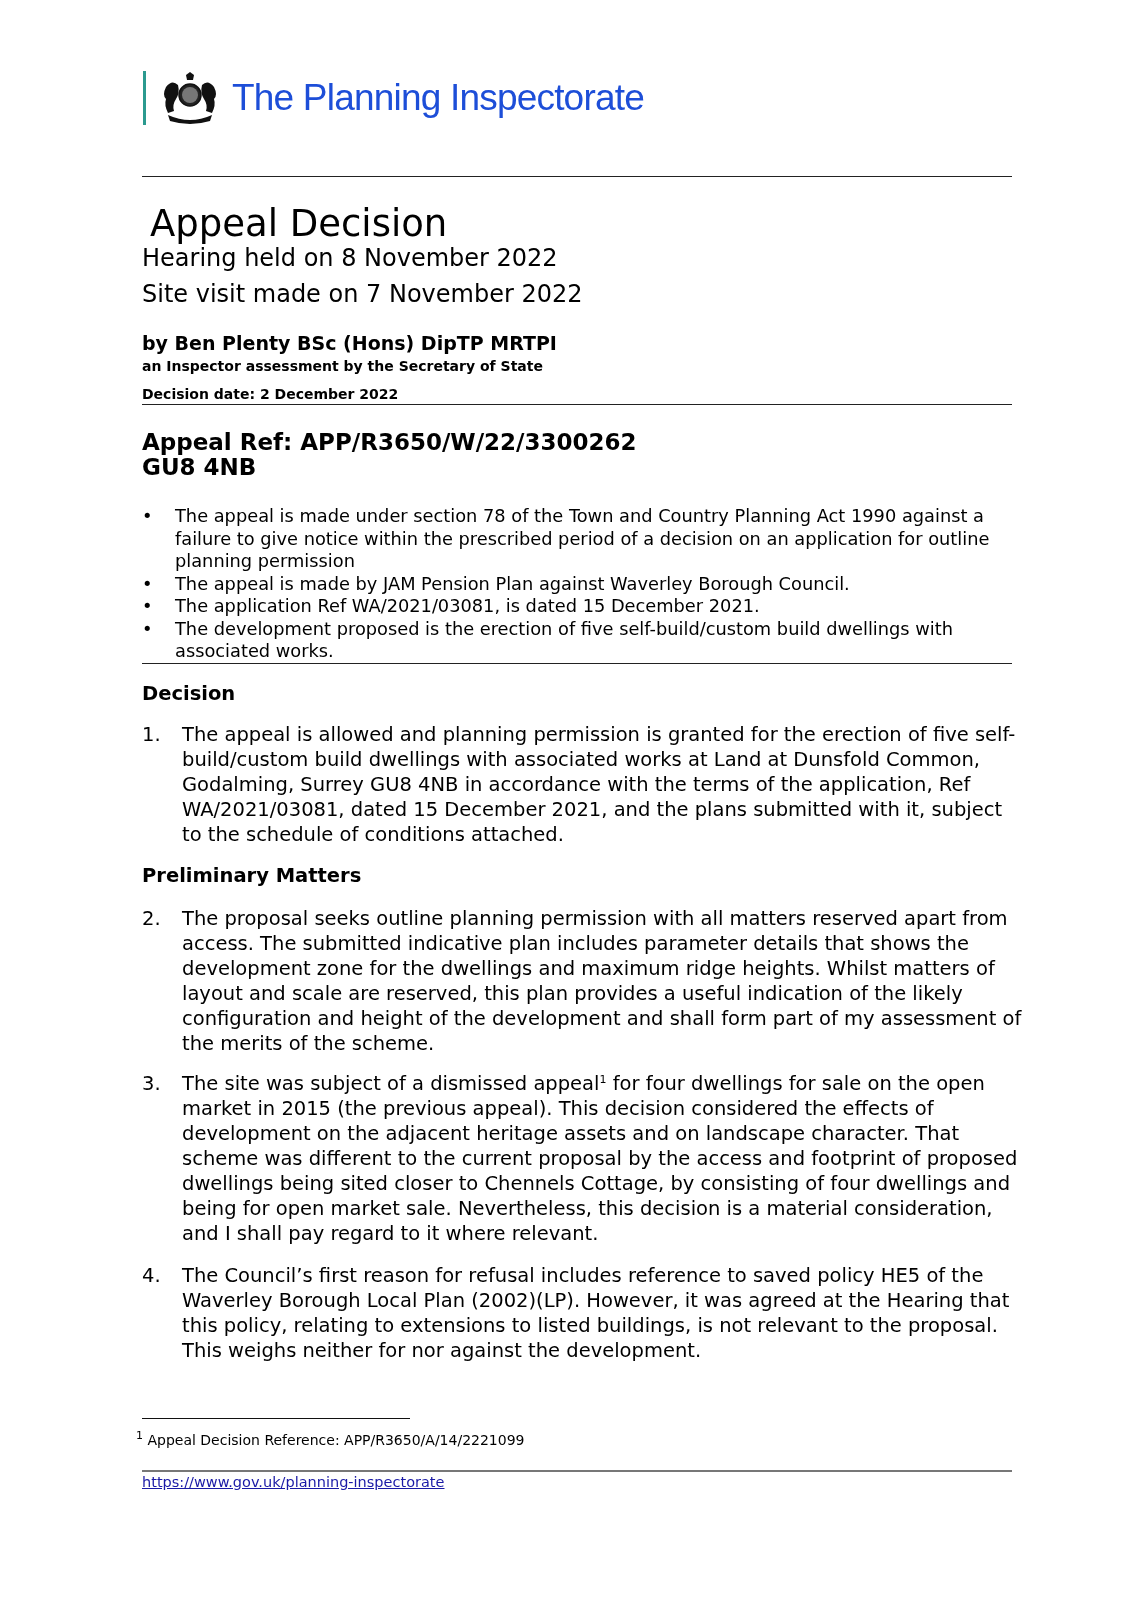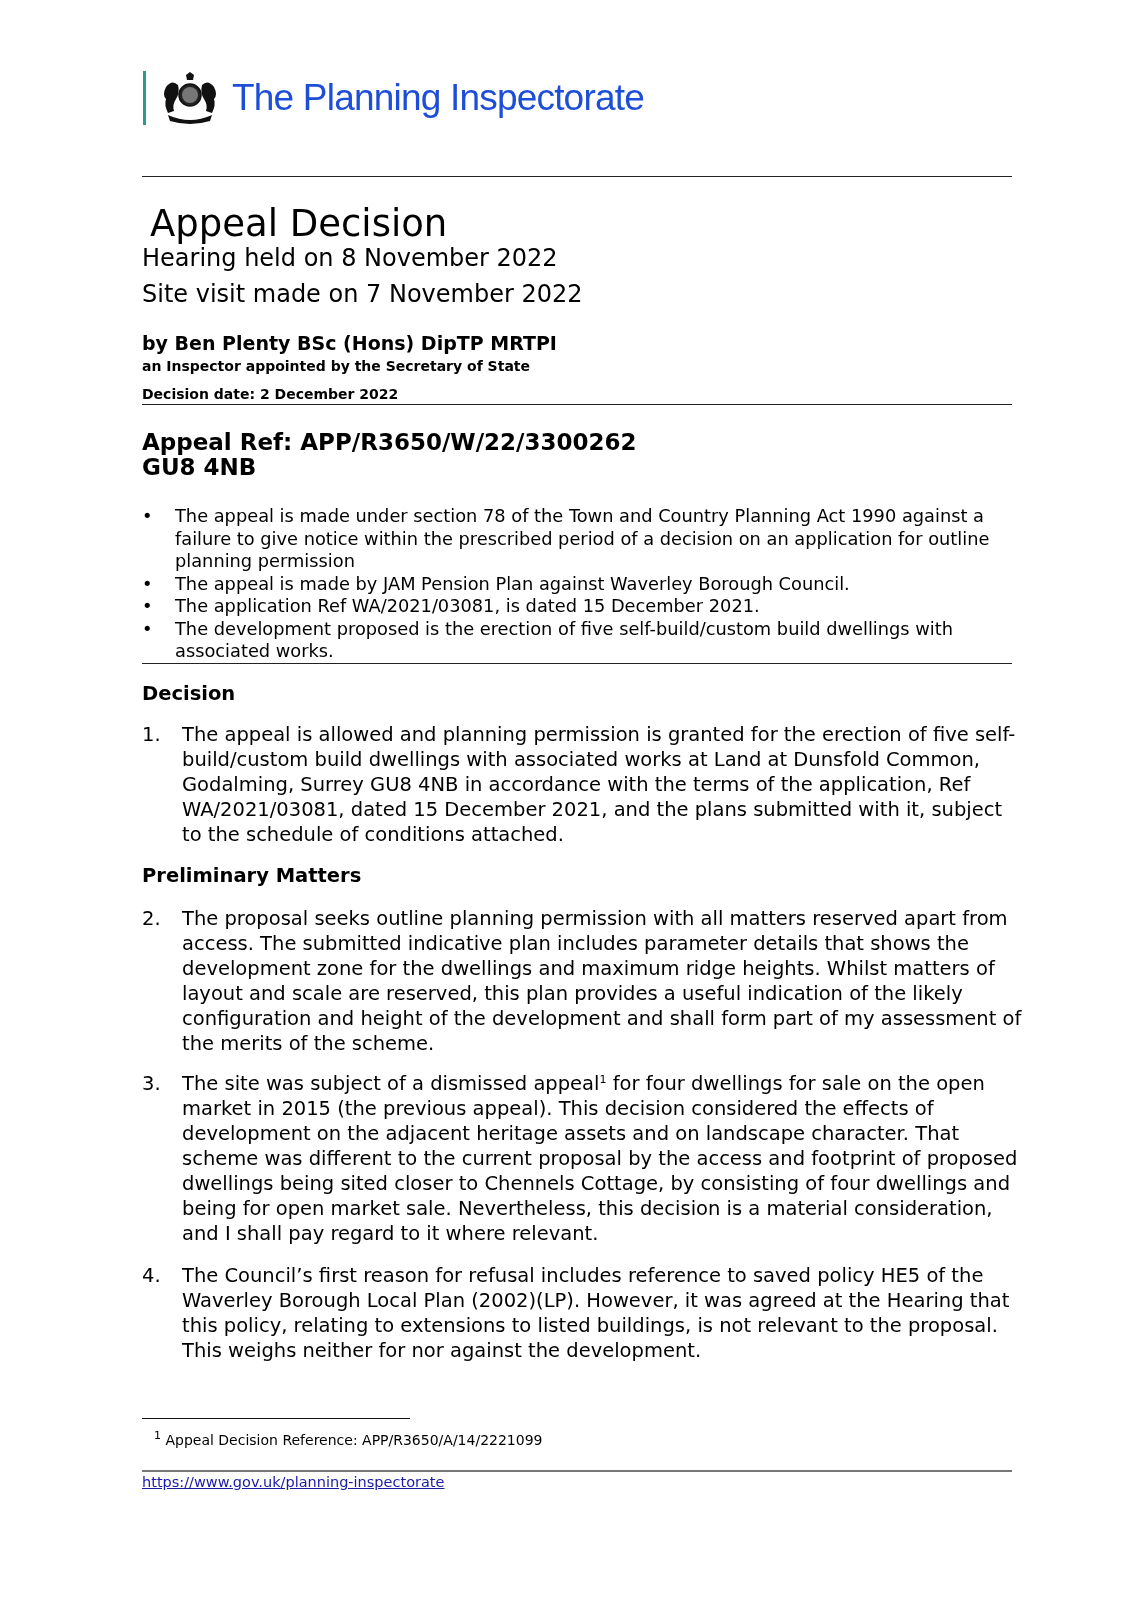--- a/index.html
+++ b/index.html
@@ -26,21 +26,21 @@
   .bullets li { position: relative; padding-left: 33px; }
   .bullets li .dot { position: absolute; left: 0; top: 0; }
 
   .section-h { position: absolute; left: 142px; font-size: 19.5px; font-weight: bold; }
   .para { position: absolute; left: 142px; width: 880px; font-size: 19.5px; line-height: 25px; }
   .para .num { position: absolute; left: 0; top: 0; }
   .para .txt { margin-left: 40px; display: block; }
   sup { font-size: 11px; line-height: 0; }
 
   .fn-rule { position: absolute; left: 142px; top: 1418px; width: 268px; border-top: 1.5px solid #111; }
-  .footnote { position: absolute; left: 154px; top: 1432px; font-size: 14px; }
+  .footnote { position: absolute; left: 136px; top: 1432px; font-size: 14px; }
   .footer-rule { position: absolute; left: 142px; top: 1470px; width: 870px; border-top: 2px solid #777; }
   .footer-link { position: absolute; left: 142px; top: 1474px; font-size: 14.5px; color: #1a1aa6; text-decoration: underline; }
 </style>
 </head>
 <body>
 
 <div class="page">
 
   <div class="logo">
     <div class="logo-bar"></div>
@@ -54,21 +54,21 @@
     </svg>
     <span class="logo-text">The Planning Inspectorate</span>
   </div>
 
   <div class="rule" style="top:176px;"></div>
 
   <h1 class="title">Appeal Decision</h1>
   <div class="meta-line" style="top:244px;">Hearing held on 8 November 2022</div>
   <div class="meta-line" style="top:280px;">Site visit made on 7 November 2022</div>
   <div class="author">by Ben Plenty BSc (Hons) DipTP MRTPI</div>
-  <div class="small-bold" style="top:358px;">an Inspector appointed by the Secretary of State</div>
+  <div class="small-bold" style="top:358px;">an Inspector assessment by the Secretary of State</div>
   <div class="small-bold" style="top:386px;">Decision date: 2 December 2022</div>
 
   <div class="rule" style="top:404px;"></div>
 
   <div class="appeal-head">
     <div>Appeal Ref: APP/R3650/W/22/3300262</div>
     <div>GU8 4NB</div>
   </div>
 
   <ul class="bullets">

